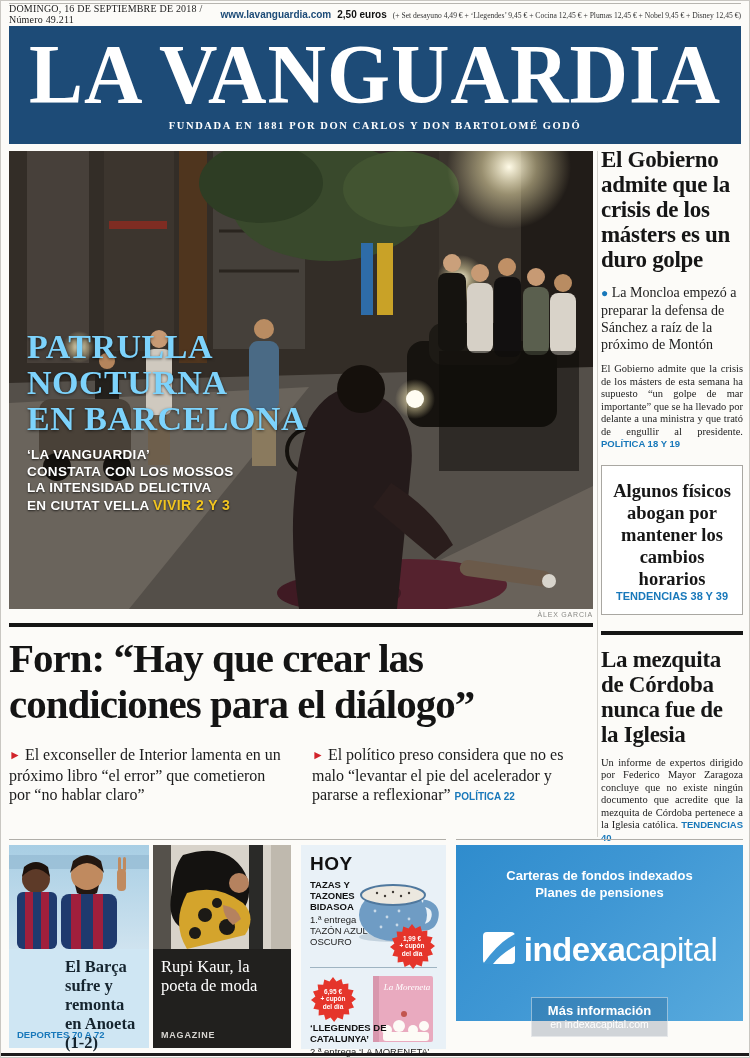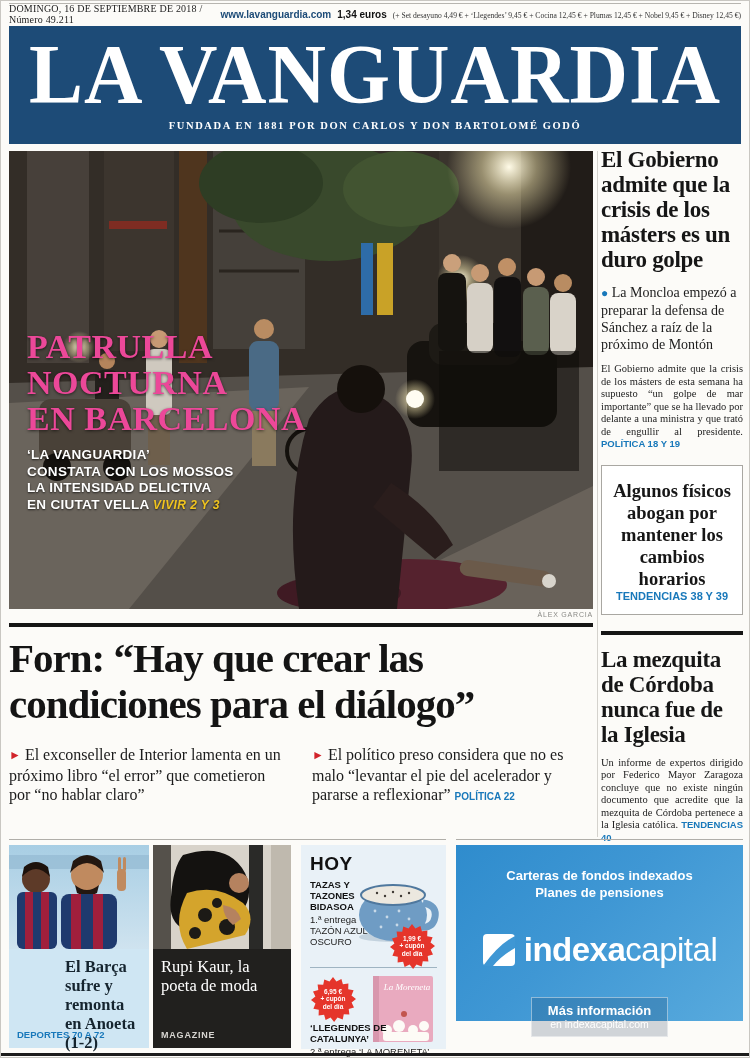--- a/index.html
+++ b/index.html
@@ -14,25 +14,25 @@
   .topbar .price{font-family:"Liberation Sans",sans-serif;font-weight:bold;font-size:10px;color:#111;}
   .topbar .extras{font-size:7.6px;color:#333;}
   
   .masthead{position:absolute;left:8px;right:8px;top:25px;height:118px;background:#1d4b77;text-align:center;}
   .masthead .title{margin-top:6px;font-size:81px;line-height:86px;color:#fff;font-weight:bold;
                    letter-spacing:1px;transform:scaleY(1.04);}
   .masthead .sub{margin-top:2px;color:#fff;font-size:10.5px;font-weight:bold;letter-spacing:1.6px;}
   
   .photo{position:absolute;left:8px;top:150px;width:584px;height:458px;overflow:hidden;background:#2b2723;}
   .photo svg{position:absolute;left:0;top:0;}
-  .photo .kicker{position:absolute;left:18px;top:178px;color:#ec4899;font-weight:600;
+  .photo .kicker{position:absolute;left:18px;top:178px;color:#7dd3fc;font-weight:600;
                  font-size:34px;line-height:36px;letter-spacing:.5px;text-shadow:0 1px 3px rgba(0,0,0,.6);}
   .photo .deck{position:absolute;left:18px;top:296px;color:#fff;font-family:"Liberation Sans",sans-serif;
                font-weight:bold;font-size:13.5px;line-height:16.5px;letter-spacing:.3px;text-shadow:0 1px 2px rgba(0,0,0,.7);}
-  .photo .pref{color:#f0c420;font-size:12px;letter-spacing:.4px;font-style:italic;}
+  .photo .pref{color:#f0c420;font-size:14px;letter-spacing:.4px;}
   .credit{position:absolute;left:8px;top:610px;width:584px;text-align:right;font-family:"Liberation Sans",sans-serif;
           font-size:7px;color:#8a8a86;letter-spacing:.8px;}
   
   .vline{position:absolute;left:596px;top:150px;height:686px;width:1px;background:#d4d2cd;}
   .rightcol{position:absolute;left:600px;top:146px;width:142px;}
   .rc-head{font-size:23px;line-height:25px;font-weight:bold;color:#161616;letter-spacing:-.3px;}
   .rc-bullet{margin-top:12px;font-size:14px;line-height:17px;color:#1c1c1c;}
   .rc-bullet .dot{color:#1878ba;font-size:12px;}
   .rc-body{margin-top:10px;font-size:10.5px;line-height:12.5px;text-align:justify;color:#222;}
   .ref{font-family:"Liberation Sans",sans-serif;font-weight:bold;color:#1878ba;}
@@ -82,39 +82,39 @@
   .pdiv{border-top:1px solid #9fb4c2;margin:4px 0 6px;}
   .pitem2{position:relative;height:88px;}
   .b2{left:0;top:2px;}
   .pitem2 .art{position:absolute;right:2px;top:0;}
   .pitem2 .txt2{position:absolute;left:0;top:48px;}
   .pi-det2{font-size:9.5px;color:#222;margin-top:2px;}
   
   .ad{left:455px;width:287px;height:176px;background:linear-gradient(135deg,#2f8ccd 0%,#3f97d4 45%,#58aadd 100%);
       font-family:"Liberation Sans",sans-serif;color:#fff;text-align:center;box-sizing:border-box;padding-top:22px;}
   .ad .l1{font-size:13px;font-weight:bold;line-height:17px;}
-  .ad .logo{margin-top:30px;display:flex;align-items:center;justify-content:center;gap:8px;}
+  .ad .logo{margin-top:30px;display:flex;justify-content:center;gap:8px;}
   .ad .brand{font-size:33px;letter-spacing:-.5px;}
   .ad .brand b{font-weight:bold;}
   .ad .cta{display:inline-block;margin-top:28px;padding:5px 16px 6px;background:rgba(10,40,70,.18);
            border:1px solid rgba(255,255,255,.45);}
   .ad .c1{font-size:13px;font-weight:bold;line-height:15px;}
   .ad .c2{font-size:10.5px;font-weight:normal;line-height:12px;}
   .botline{position:absolute;left:0;right:0;bottom:1px;height:3px;background:#1c1c1c;}
 </style>
 </head>
 <body>
 
 <div class="page">
 
   <div class="topbar">
     <span class="date">DOMINGO, 16 DE SEPTIEMBRE DE 2018 / Número 49.211</span>
     <span class="right">
       <span class="url">www.lavanguardia.com</span>
-      <span class="price">1,34 euros</span>
+      <span class="price">2,50 euros</span>
       <span class="extras">(+ Set desayuno 4,49 € + ‘Llegendes’ 9,45 € + Cocina 12,45 € + Plumas 12,45 € + Nobel 9,45 € + Disney 12,45 €)</span>
     </span>
   </div>
 
   <div class="masthead">
     <div class="title">LA VANGUARDIA</div>
     <div class="sub">FUNDADA EN 1881 POR DON CARLOS Y DON BARTOLOMÉ GODÓ</div>
   </div>
 
   <div class="photo">

